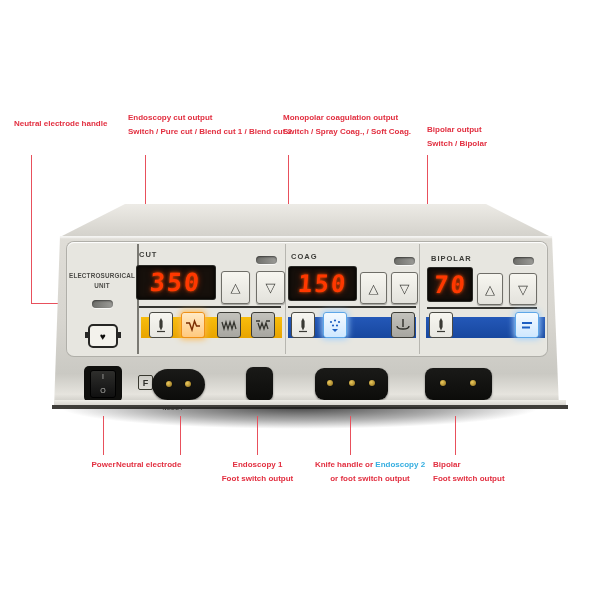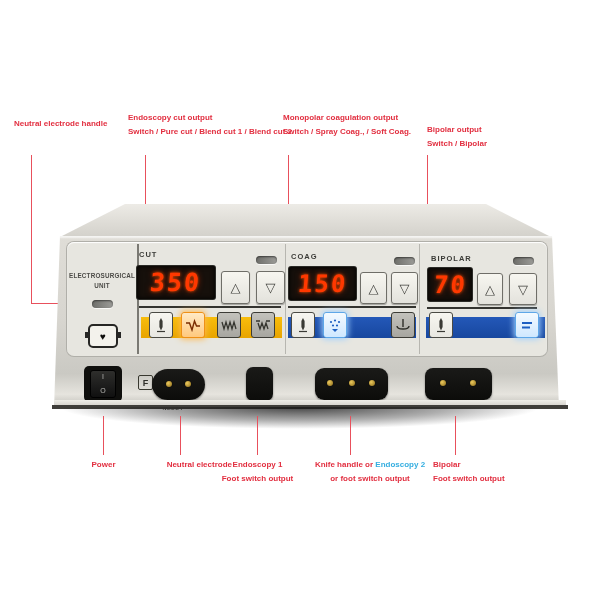--- a/index.html
+++ b/index.html
@@ -272,21 +272,21 @@
 
   <div class="rline" style="left:103px;top:416px;width:1px;height:39px;"></div>
   <div class="rline" style="left:180px;top:416px;width:1px;height:39px;"></div>
   <div class="rline" style="left:257px;top:416px;width:1px;height:39px;"></div>
   <div class="rline" style="left:350px;top:416px;width:1px;height:39px;"></div>
   <div class="rline" style="left:455px;top:416px;width:1px;height:39px;"></div>
 
   <div class="ann" style="left:61px;top:458px;width:85px;text-align:center;">
     <div>Power</div>
   </div>
-  <div class="ann" style="left:127px;top:458px;width:105px;text-align:right;">
+  <div class="ann" style="left:116px;top:458px;width:105px;text-align:left;">
     <div>Neutral electrode</div>
   </div>
   <div class="ann" style="left:205px;top:458px;width:105px;text-align:center;">
     <div>Endoscopy 1</div>
     <div>Foot switch output</div>
   </div>
   <div class="ann" style="left:300px;top:458px;width:140px;">
     <div style="text-align:center;"><span>Knife handle or </span><span class="cyan">Endoscopy 2</span></div>
     <div style="text-align:center;">or foot switch output</div>
   </div>

